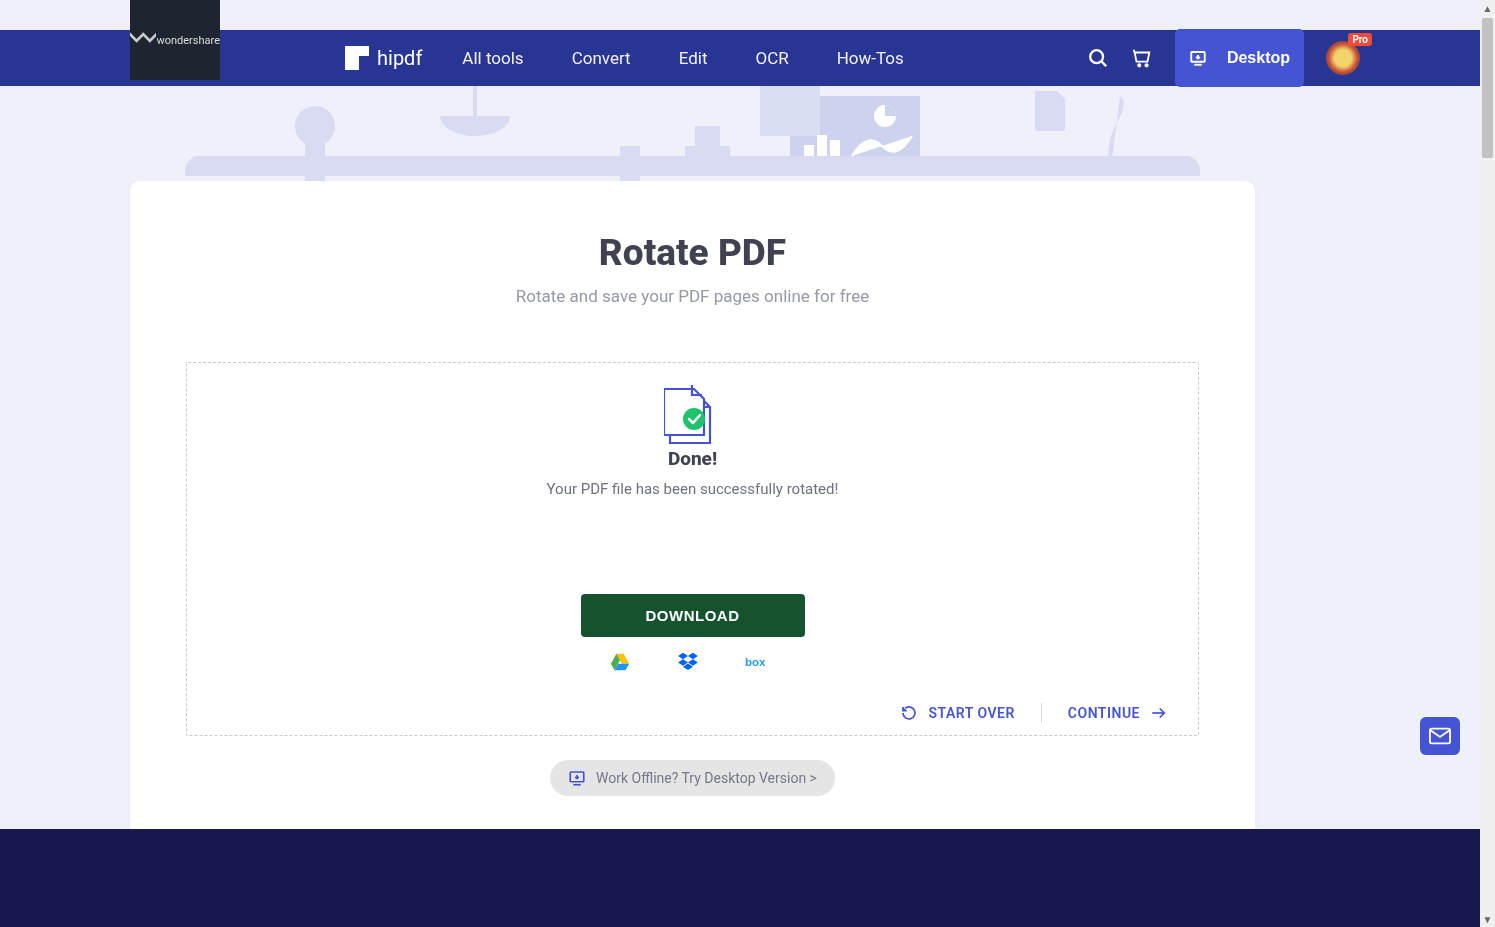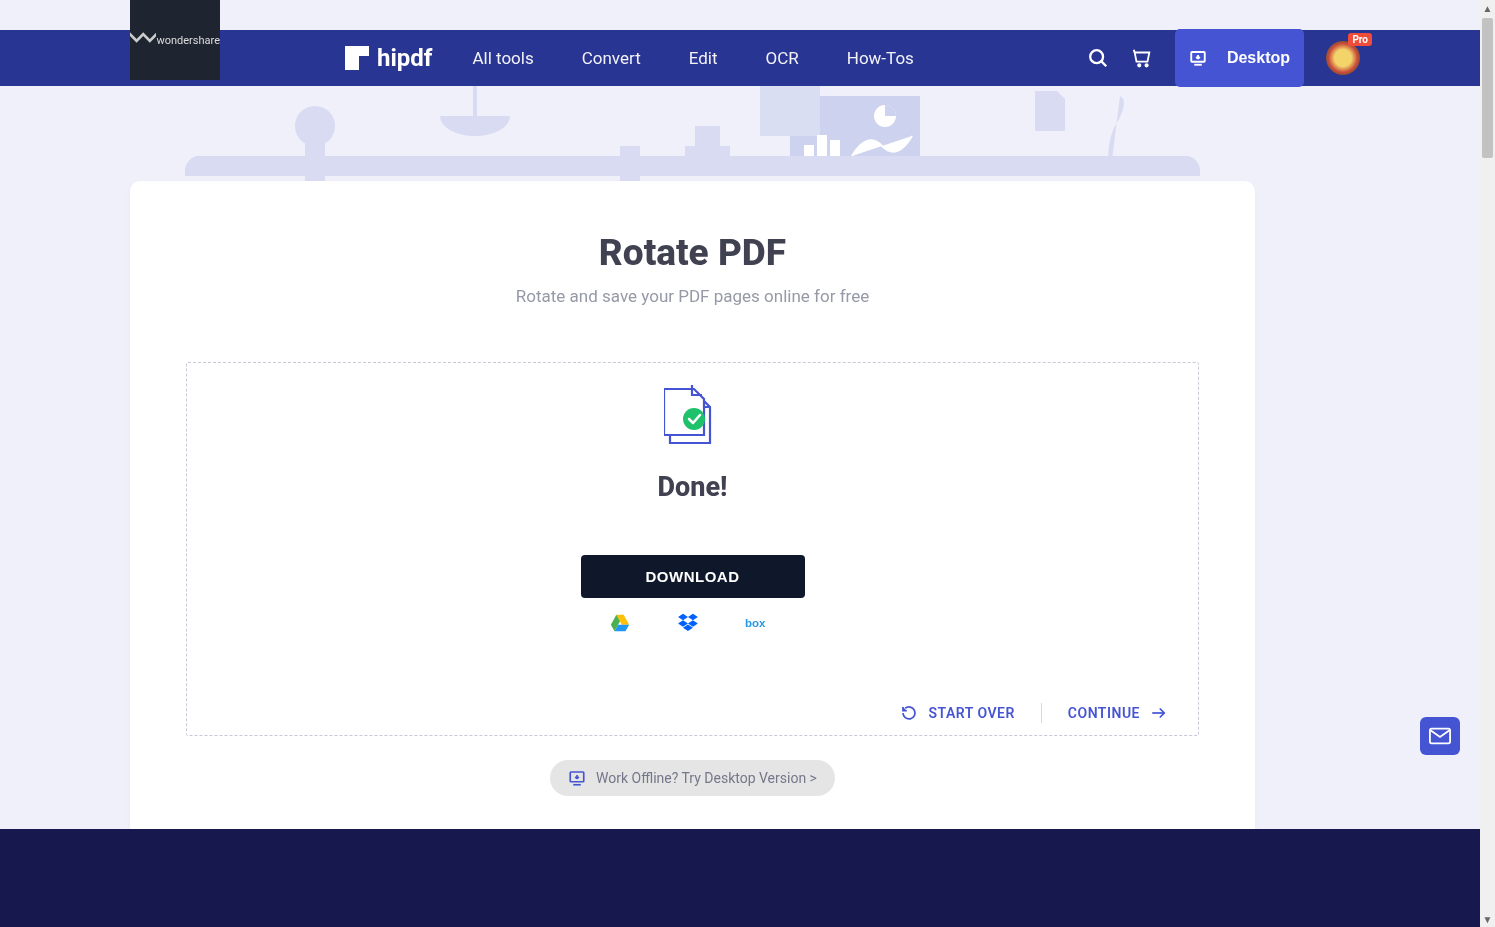--- a/index.html
+++ b/index.html
@@ -41,22 +41,22 @@
   z-index: 20;
 }
 .brand-block svg { margin-bottom: 6px; }
 .brand-block span { font-size: 11px; color: #ddd; }
 
 .logo {
   display: flex;
   align-items: center;
   margin-left: 110px;
   color: #fff;
-  font-size: 24px;
-  font-weight: 700;
+  font-size: 20px;
+  font-weight: 400;
   gap: 8px;
 }
 .logo-mark {
   width: 24px;
   height: 24px;
   background: #fff;
   position: relative;
 }
 .logo-mark::after {
   content: '';
@@ -172,33 +172,32 @@
 }
 
 .file-icon-wrap {
   margin-top: 22px;
   display: flex;
   justify-content: center;
 }
 
 .done-title {
   color: #414251;
-  font-size: 27px;
+  font-size: 19px;
   font-weight: 800;
-  margin-top: 24px;
 }
 .done-sub {
   color: #6e7180;
   font-size: 15px;
   margin-top: 10px;
 }
 
 .download-btn {
-  margin-top: 52px;
-  background: #0f172a;
+  margin-top: 96px;
+  background: #14532d;
   color: #fff;
   border: none;
   width: 224px;
   height: 43px;
   border-radius: 4px;
   font-size: 15px;
   font-weight: 700;
   letter-spacing: 0.5px;
   cursor: pointer;
 }
@@ -409,20 +408,21 @@
           <path d="M6 12 h30 l10 10 v36 h-40 Z" fill="#fff"></path>
           <path d="M36 12 v10 h10"></path>
           <path d="M2 8 h30 l10 10 v36 h-40 Z" fill="#fff" transform="translate(-2,-4)"></path>
           <path d="M30 4 v10 h10" transform="translate(-2,-4)"></path>
         </g>
         <circle cx="30" cy="34" r="11" fill="#1ec26b"></circle>
         <path d="M25 34 l4 4 l7-8" stroke="#fff" stroke-width="2.5" fill="none" stroke-linecap="round" stroke-linejoin="round"></path>
       </svg>
     </div>
     <div class="done-title">Done!</div>
+    <div class="done-sub">Your PDF file has been successfully rotated!</div>
     <button class="download-btn">DOWNLOAD</button>
 
     <div class="cloud-row">
       <svg class="cloud-icon" viewBox="0 0 24 24">
         <path fill="#ffc107" d="M8 3 h8 l6 11 h-8 Z"></path>
         <path fill="#2196f3" d="M22 14 l-4 7 h-12 l4-7 Z"></path>
         <path fill="#4caf50" d="M8 3 l-6 11 l4 7 l6-11 Z"></path>
       </svg>
       <svg class="cloud-icon" viewBox="0 0 24 24" fill="#0061ff">
         <path d="M6 2 L12 6 L6 10 L0 6 Z M18 2 L24 6 L18 10 L12 6 Z M6 10 L12 14 L6 18 L0 14 Z M18 10 L24 14 L18 18 L12 14 Z M12 15 L18 19 L12 23 L6 19 Z" transform="scale(0.9) translate(1.3,0)"></path>

